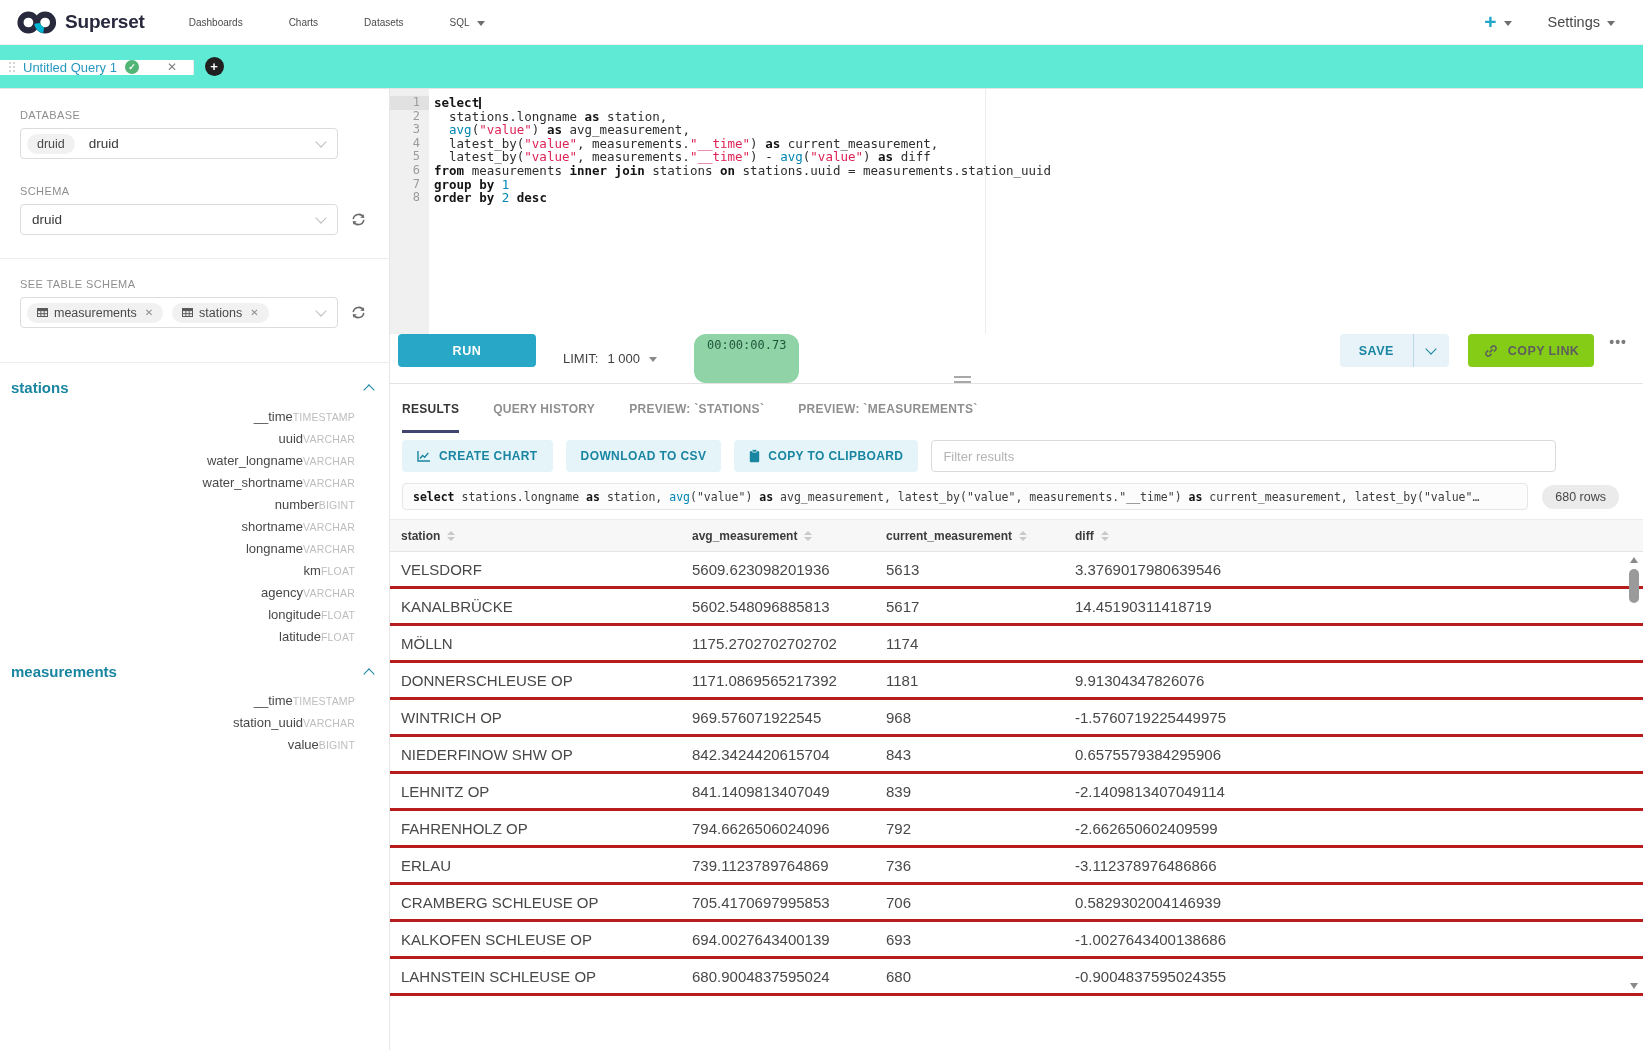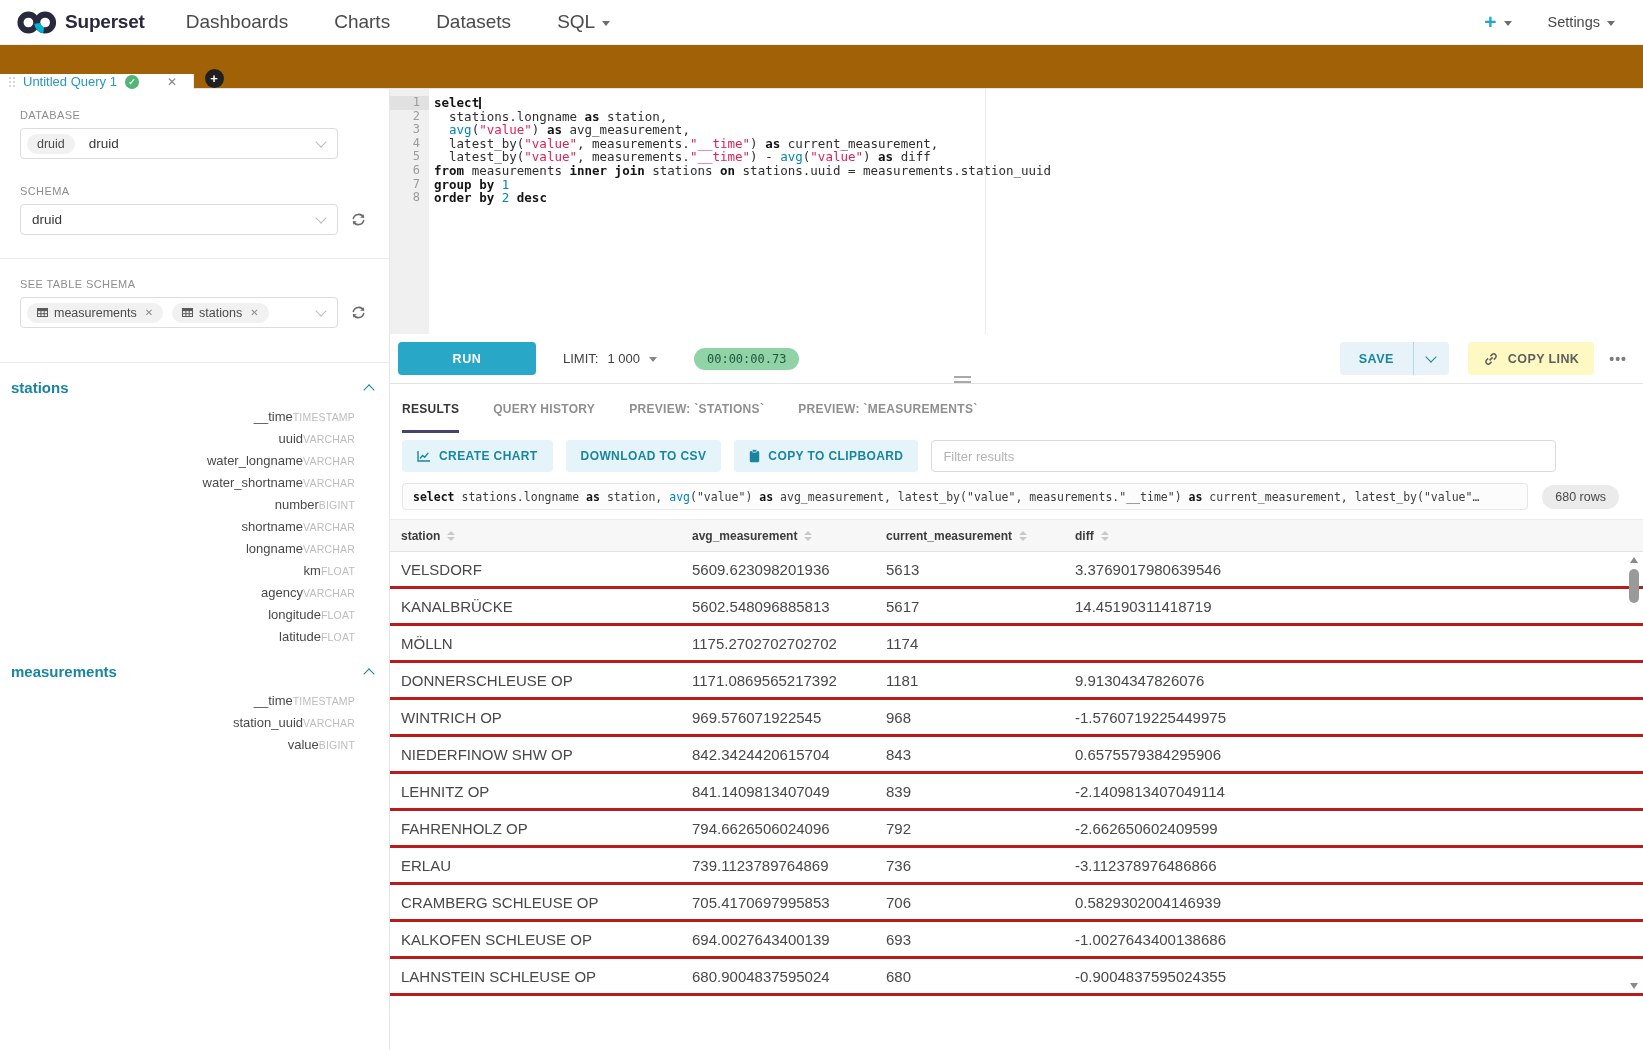--- a/index.html
+++ b/index.html
@@ -2,34 +2,34 @@
 <html><head>
 <meta charset="utf-8">
 <style>
   * { box-sizing: border-box; margin: 0; padding: 0; }
   html,body { width:1643px; height:1050px; overflow:hidden; background:#fff;
               font-family:"Liberation Sans", sans-serif; color:#484848; }
 
   
   #nav { height:45px; display:flex; align-items:center; justify-content:space-between;
          padding:0 28px 0 16px; border-bottom:1px solid #f0f0f0; background:#fff; }
-  .nav-left { display:flex; align-items:center;gap:19px; }
+  .nav-left { display:flex; align-items:center; }
   .brand { display:flex; align-items:center; gap:7px; cursor:pointer; }
   .brand-name { font-size:19px; font-weight:bold; color:#28293D; letter-spacing:-0.2px; }
-  #nav-links { display:flex; gap:46px; margin-left:22px; font-size:19px; color:#4a4a4a;text-align:center; }
+  #nav-links { display:flex; gap:46px; margin-left:44px; font-size:10px; color:#4a4a4a;text-align:center; }
   .nav-link { display:flex; align-items:center; gap:7px; cursor:pointer; }
   .caret { width:0; height:0; border-left:4px solid transparent; border-right:4px solid transparent;
            border-top:5px solid #6e6e6e; margin-top:2px; }
   .nav-right { display:flex; align-items:center; gap:36px; }
   .nav-plus { display:flex; align-items:center; gap:7px; cursor:pointer; }
   .plus-glyph { color:#20A7C9; font-size:21px; font-weight:bold; line-height:1; margin-top:-2px; }
   .nav-settings { display:flex; align-items:center; gap:7px; font-size:14.5px; cursor:pointer; }
 
   
-  #tabstrip { height:44px; background:#a16207; display:flex; align-items:flex-end;
+  #tabstrip { height:44px; background:#5eead4; display:flex; align-items:center;
               border-bottom:1px solid #e4e4e4; }
   .qtab { width:194px; background:#fff; display:flex; align-items:center; gap:8px;
           padding:0 12px 0 9px; border-right:1px solid #ececec; margin-bottom:-1px; }
   .drag-dots { display:grid; grid-template-columns:2px 2px; grid-auto-rows:2px; gap:2px; }
   .drag-dots i { background:#c9c9c9; border-radius:50%; }
   .qtab-label { color:#2698BF; font-size:13px; white-space:nowrap; }
   .check-badge { width:14px; height:14px; border-radius:50%; background:#51B576; color:#fff;
                  font-size:9px; font-weight:bold; display:flex; align-items:center; justify-content:center; }
   .tab-close { margin-left:auto; color:#828282; font-size:12px; cursor:pointer; padding:0 4px; }
   .newtab { width:40px; display:flex; align-items:center; justify-content:center; cursor:pointer; }
@@ -76,36 +76,36 @@
   .gl.act { background:#e1e1e1; }
   #code { padding:7px 0 0 5px; font:12.5px/13.6px "DejaVu Sans Mono", monospace;
           color:#2e2e2e; white-space:pre; }
   .tk-kw { font-weight:bold; color:#141414; }
   .tk-str { color:#DD2255; }
   .tk-fn, .tk-num { color:#0086B3; }
   .cursor { display:inline-block; width:2px; height:12px; background:#2b2b2b; vertical-align:-2px; }
   #print-margin { position:absolute; left:595px; top:0; height:245px; width:1px; background:#ececec; }
 
   
-  #toolbar { height:50px; border-bottom:1px solid #e3e3e3; display:flex; align-items:center;
+  #toolbar { height:50px; border-bottom:1px solid #e3e3e3; display:flex; 
              padding:0 16px 0 8px; }
   .run-btn { width:138px; height:33px; background:#29A7C7; color:#fff; border:none; border-radius:4px;
              font-family:inherit; font-size:12.5px; font-weight:bold; letter-spacing:.6px; cursor:pointer; }
   .limit { margin-left:27px; display:flex; align-items:center; gap:9px; font-size:13px; color:#3f3f3f; cursor:pointer; }
   .limit .caret { border-top-color:#888; }
   .timer { margin-left:37px; background:#8FD3A7; color:#20573A; border-radius:12px;
            padding:4px 13px; font:12px "DejaVu Sans Mono", monospace; }
   .tb-spacer { flex:1; }
   .save-btn { display:flex; height:33px; border-radius:4px; overflow:hidden; background:#E7F3F8; cursor:pointer; }
   .save-main { padding:0 19px; display:flex; align-items:center; color:#1985A0; font-size:12.5px;
                font-weight:bold; letter-spacing:.5px; border-right:1px solid #b9d9e5; }
   .save-caret { width:35px; display:flex; align-items:center; justify-content:center; }
   .save-caret .chevd { width:8px; height:8px; border-right:1.7px solid #1985A0; border-bottom:1.7px solid #1985A0;
                        transform:rotate(45deg); margin-top:-3px; }
-  .copylink-btn { margin-left:19px; height:33px; background:#fef9c3; border-radius:4px; cursor:pointer;
+  .copylink-btn { margin-left:19px; height:33px; background:#84cc16; border-radius:4px; cursor:pointer;
                   display:flex; align-items:center; gap:9px; padding:0 15px; color:#5e5e5e;
                   font-size:12.5px; font-weight:bold; letter-spacing:.4px; }
   .more-dots { margin-left:15px; color:#7d7d7d; font-size:14px; font-weight:bold;
                letter-spacing:1px; cursor:pointer; }
 
   
   #south { flex:1; position:relative; display:flex; flex-direction:column; min-height:0; }
   .grip { position:absolute; top:-8px; left:45%; width:17px; cursor:row-resize; }
   .grip i { display:block; height:2px; background:#a8a8a8; margin-bottom:3px; }
 

